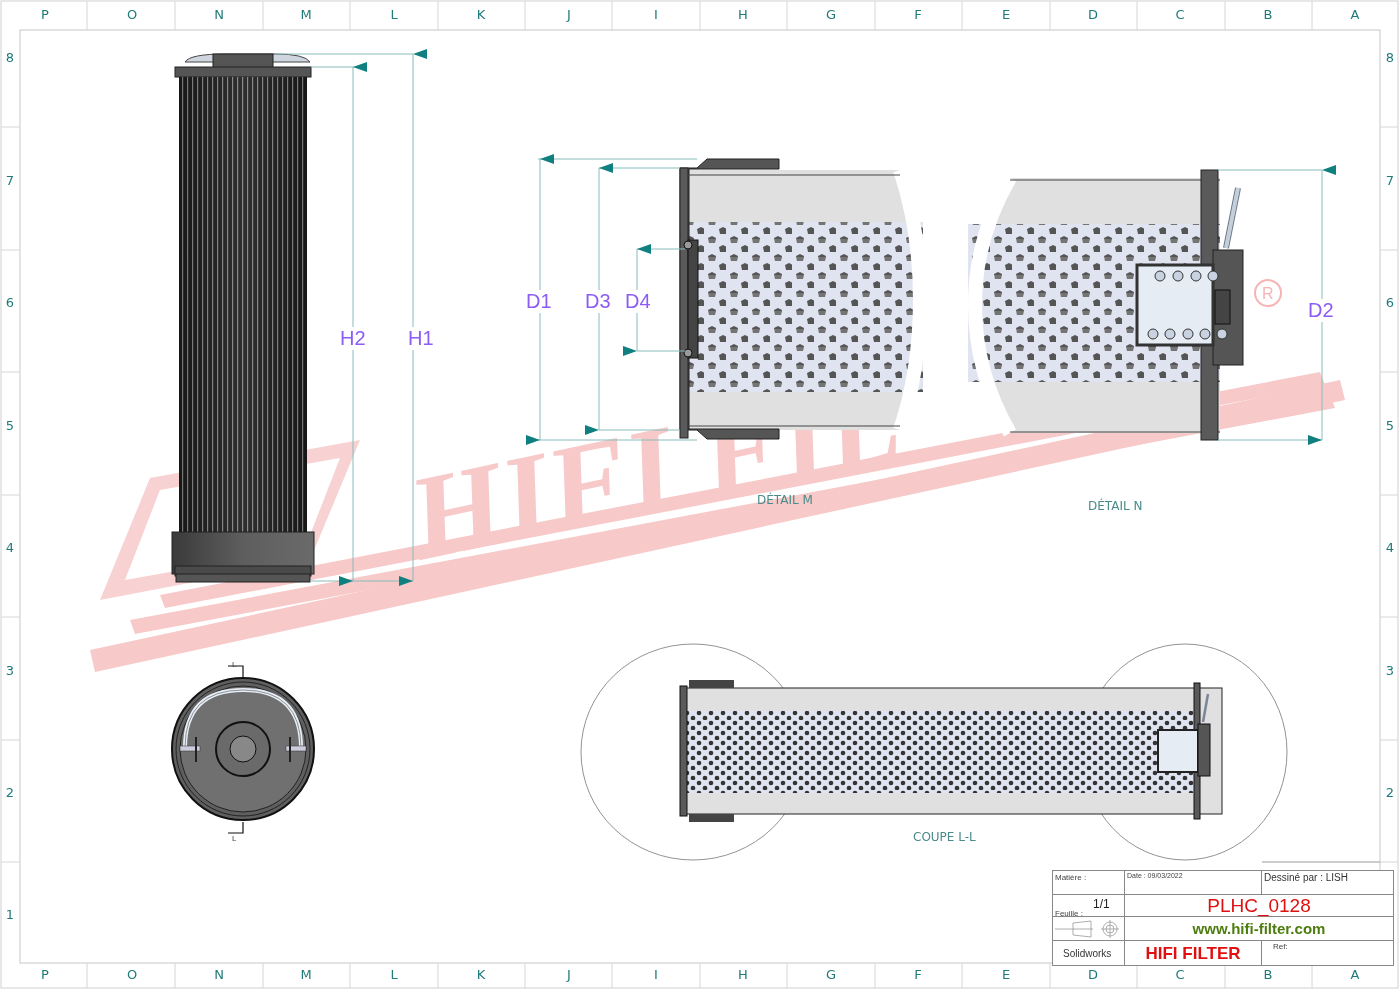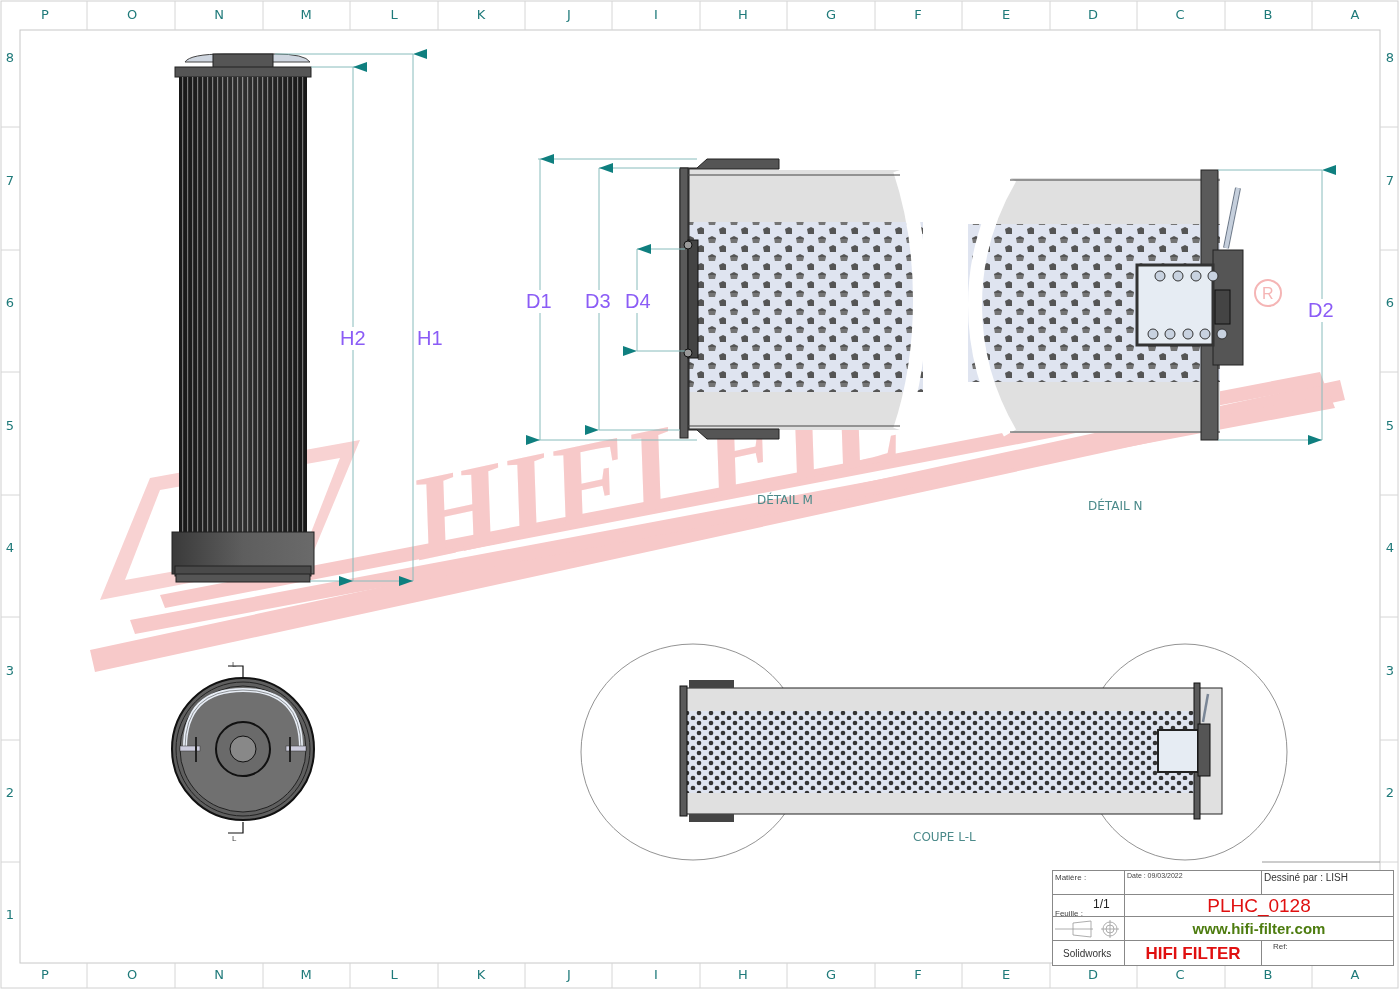--- a/index.html
+++ b/index.html
@@ -280,21 +280,21 @@
   <span class="zone-label" style="left:1380px;top:173px;">7</span>
   <span class="zone-label" style="left:1380px;top:295px;">6</span>
   <span class="zone-label" style="left:1380px;top:418px;">5</span>
   <span class="zone-label" style="left:1380px;top:540px;">4</span>
   <span class="zone-label" style="left:1380px;top:663px;">3</span>
   <span class="zone-label" style="left:1380px;top:785px;">2</span>
   <span class="zone-label" style="left:1380px;top:907px;">1</span>
 </div>
 
 <span class="dim-text" style="left:340px;top:327px;background:#fff;">H2</span>
-<span class="dim-text" style="left:417px;top:327px;background:#fff;">H1</span>
+<span class="dim-text" style="left:408px;top:327px;background:#fff;">H1</span>
 <span class="dim-text" style="left:526px;top:290px;background:#fff;">D1</span>
 <span class="dim-text" style="left:585px;top:290px;background:#fff;">D3</span>
 <span class="dim-text" style="left:625px;top:290px;background:#fff;">D4</span>
 <span class="dim-text" style="left:1308px;top:299px;background:#fff;">D2</span>
 
 <span class="view-caption" style="left:757px;top:493px;">DÉTAIL M</span>
 <span class="view-caption" style="left:1088px;top:499px;">DÉTAIL N</span>
 <span class="view-caption" style="left:913px;top:830px;">COUPE L-L</span>
 <span class="tiny" style="position:absolute;left:232px;top:660px;">L</span>
 <span class="tiny" style="position:absolute;left:232px;top:834px;">L</span>

